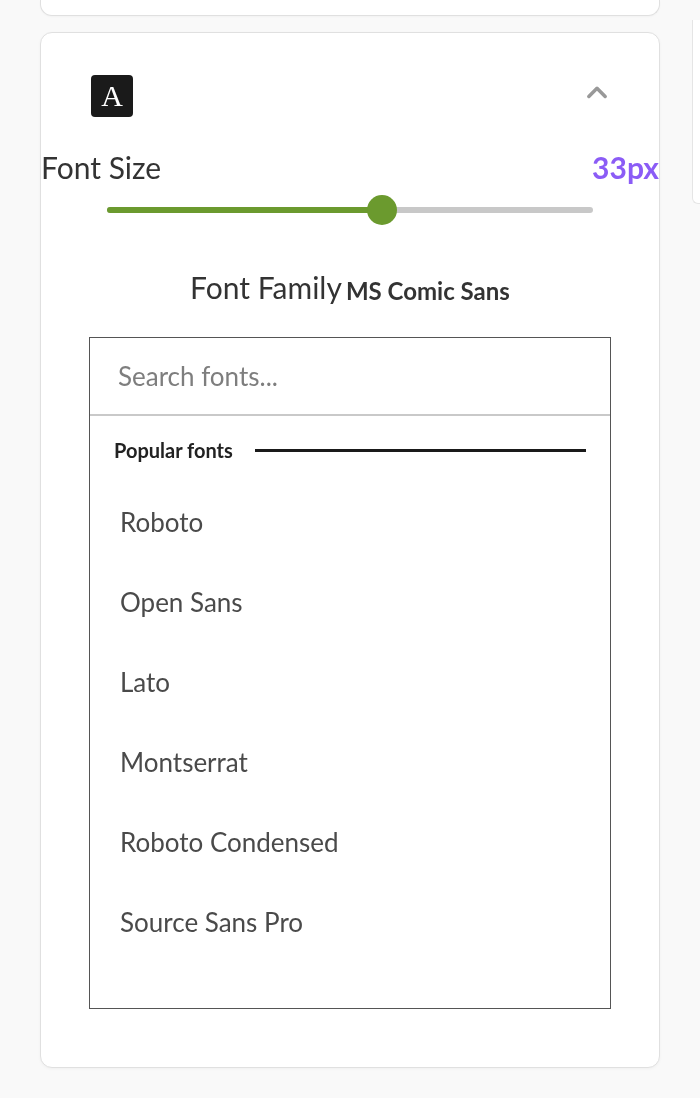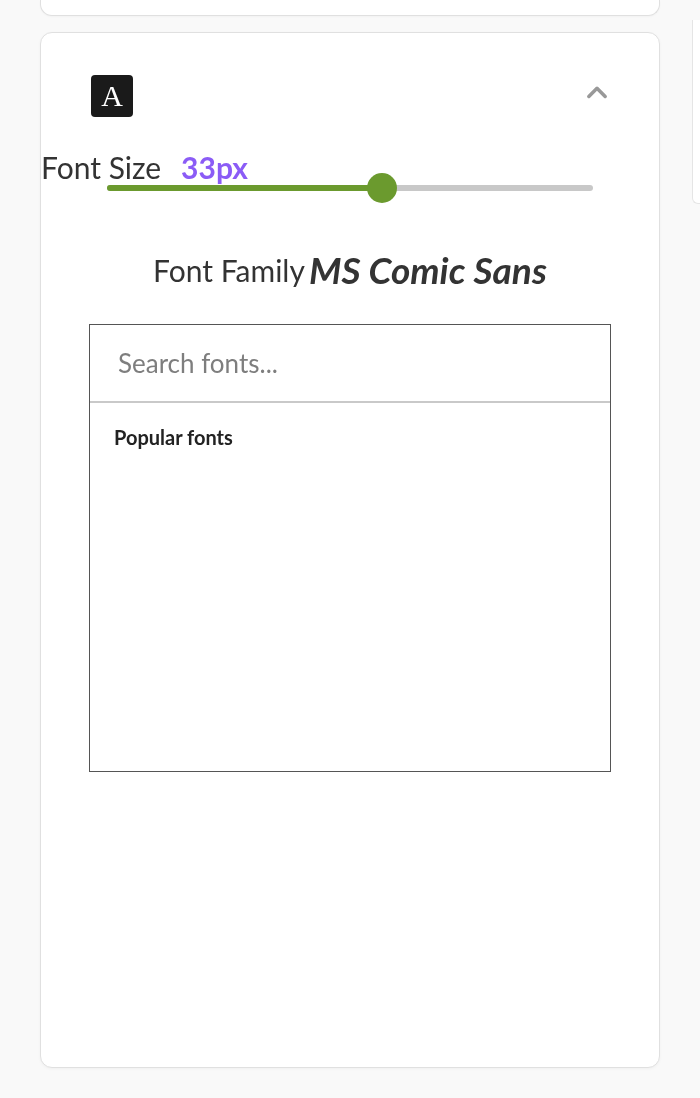--- a/index.html
+++ b/index.html
@@ -104,23 +104,24 @@
       stroke: #999;
       stroke-width: 3;
       fill: none;
       stroke-linecap: round;
       stroke-linejoin: round;
     }
 
     
     .size-row {
       display: flex;
-      justify-content: flex-start;
+      justify-content: space-between;
       align-items: baseline;
       gap: 20px;
+      margin-bottom: 22px;
     }
 
     .size-label {
       font-size: 30px;
       font-weight: 400;
       color: #333;
     }
     .size-value {
       font-size: 30px;
       font-weight: 700;
@@ -157,66 +158,64 @@
       height: 30px;
       background: #6b9a2e;
       border-radius: 50%;
       transform: translate(-50%, -50%);
     }
 
     
     .family-row {
       display: flex;
       justify-content: center;
-      align-items: center;
+      align-items: flex-end;
       gap: 4px;
       margin-bottom: 32px;
       padding: 0 20px;
     }
     .family-label {
       font-size: 30px;
       font-weight: 400;
       color: #333;
     }
     .family-value {
-      font-size: 37px;
+      font-size: 24px;
       font-weight: 700;
       color: #333;
-      font-style: italic;
     }
 
     
     .font-picker {
       margin: 0 48px 0 48px;
       border: 1px solid #555;
-      height: 448px;
+      height: 672px;
       overflow: hidden;
     }
 
     .search-input {
       width: 100%;
       border: none;
       border-bottom: 2px solid #c9c9c9;
       padding: 22px 28px;
       font-size: 26px;
       color: #666;
       outline: none;
       font-family: inherit;
     }
 
     .search-input::placeholder {
       color: #7e7e7e;
     }
 
     .section-header {
       display: flex;
-      align-items: flex-start;
+      align-items: center;
       gap: 22px;
       padding: 22px 24px 20px 24px;
-      flex-direction: column;
     }
 
     .section-label {
       font-size: 20px;
       font-weight: 700;
       color: #222;
       white-space: nowrap;
     }
 
     .section-rule {
@@ -273,15 +272,23 @@
   </div>
 
   <div class="font-picker">
     <input type="text" class="search-input" placeholder="Search fonts..." style="">
 
     <div class="section-header">
       <span class="section-label">Popular fonts</span>
       <div class="section-rule"></div>
     </div>
 
+    <div class="font-list">
+      <div class="font-item">Roboto</div>
+      <div class="font-item">Open Sans</div>
+      <div class="font-item">Lato</div>
+      <div class="font-item">Montserrat</div>
+      <div class="font-item">Roboto Condensed</div>
+      <div class="font-item">Source Sans Pro</div>
+    </div>
   </div>
 
 </div>
 
 </body></html>

